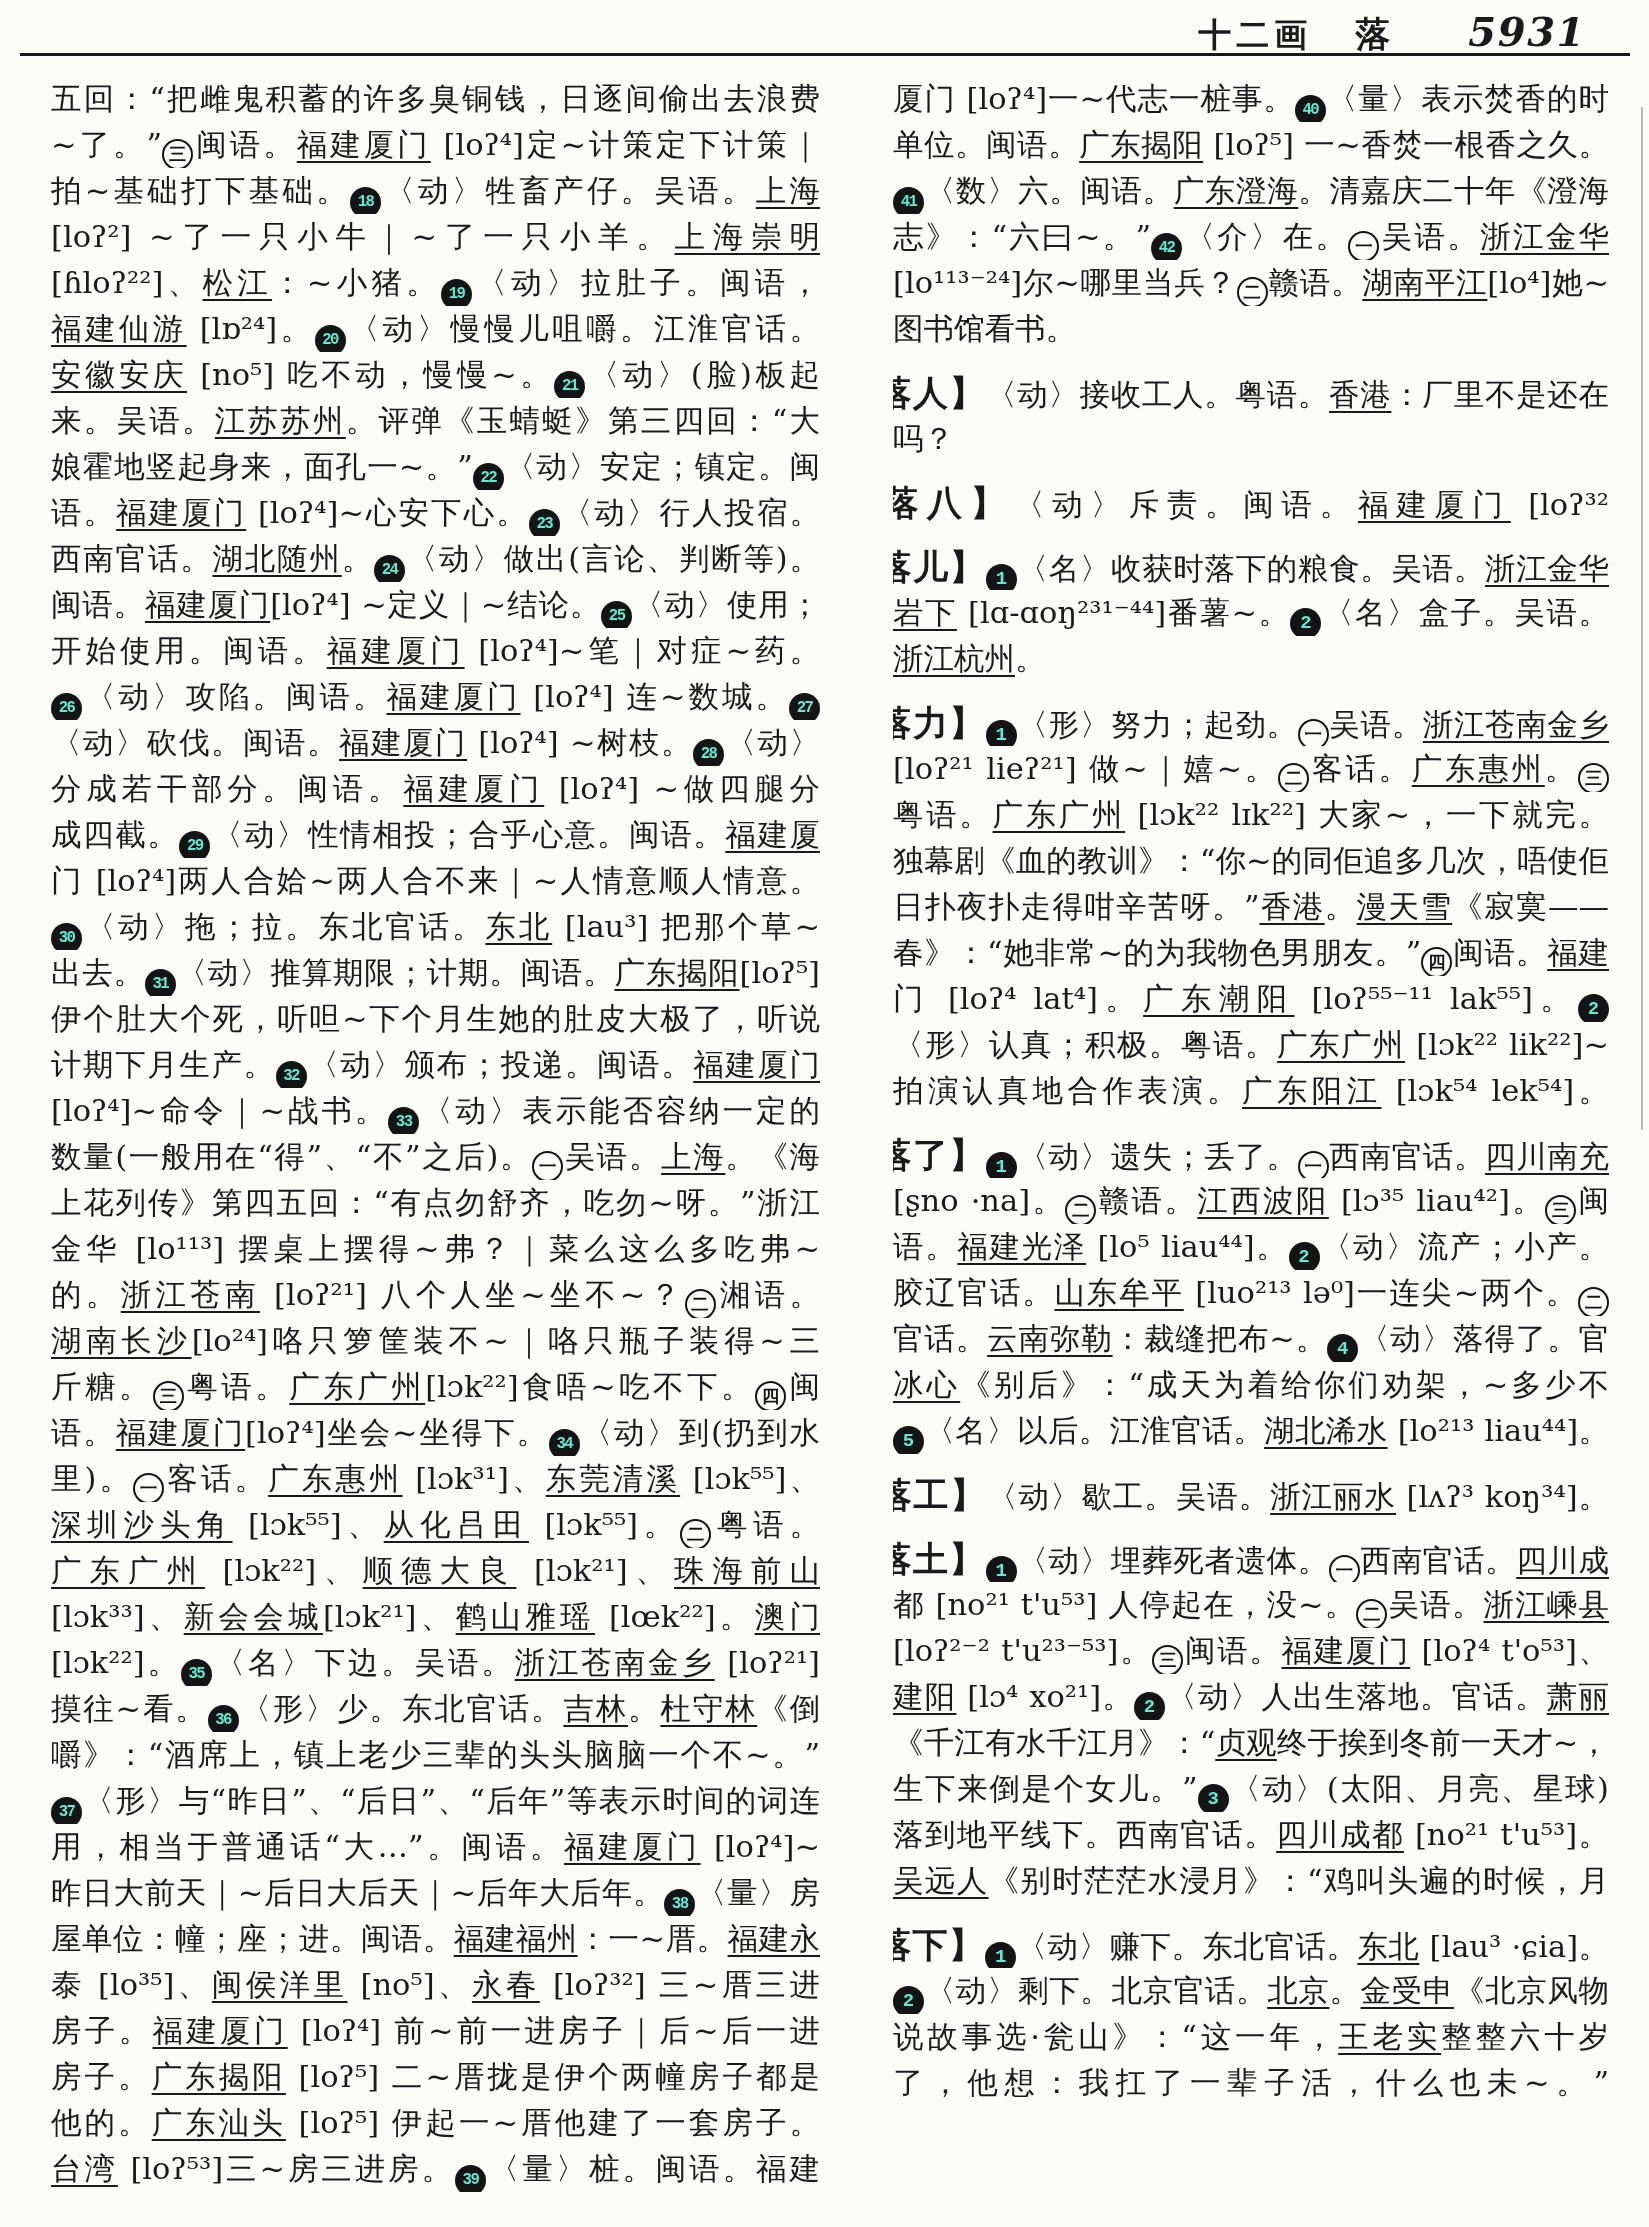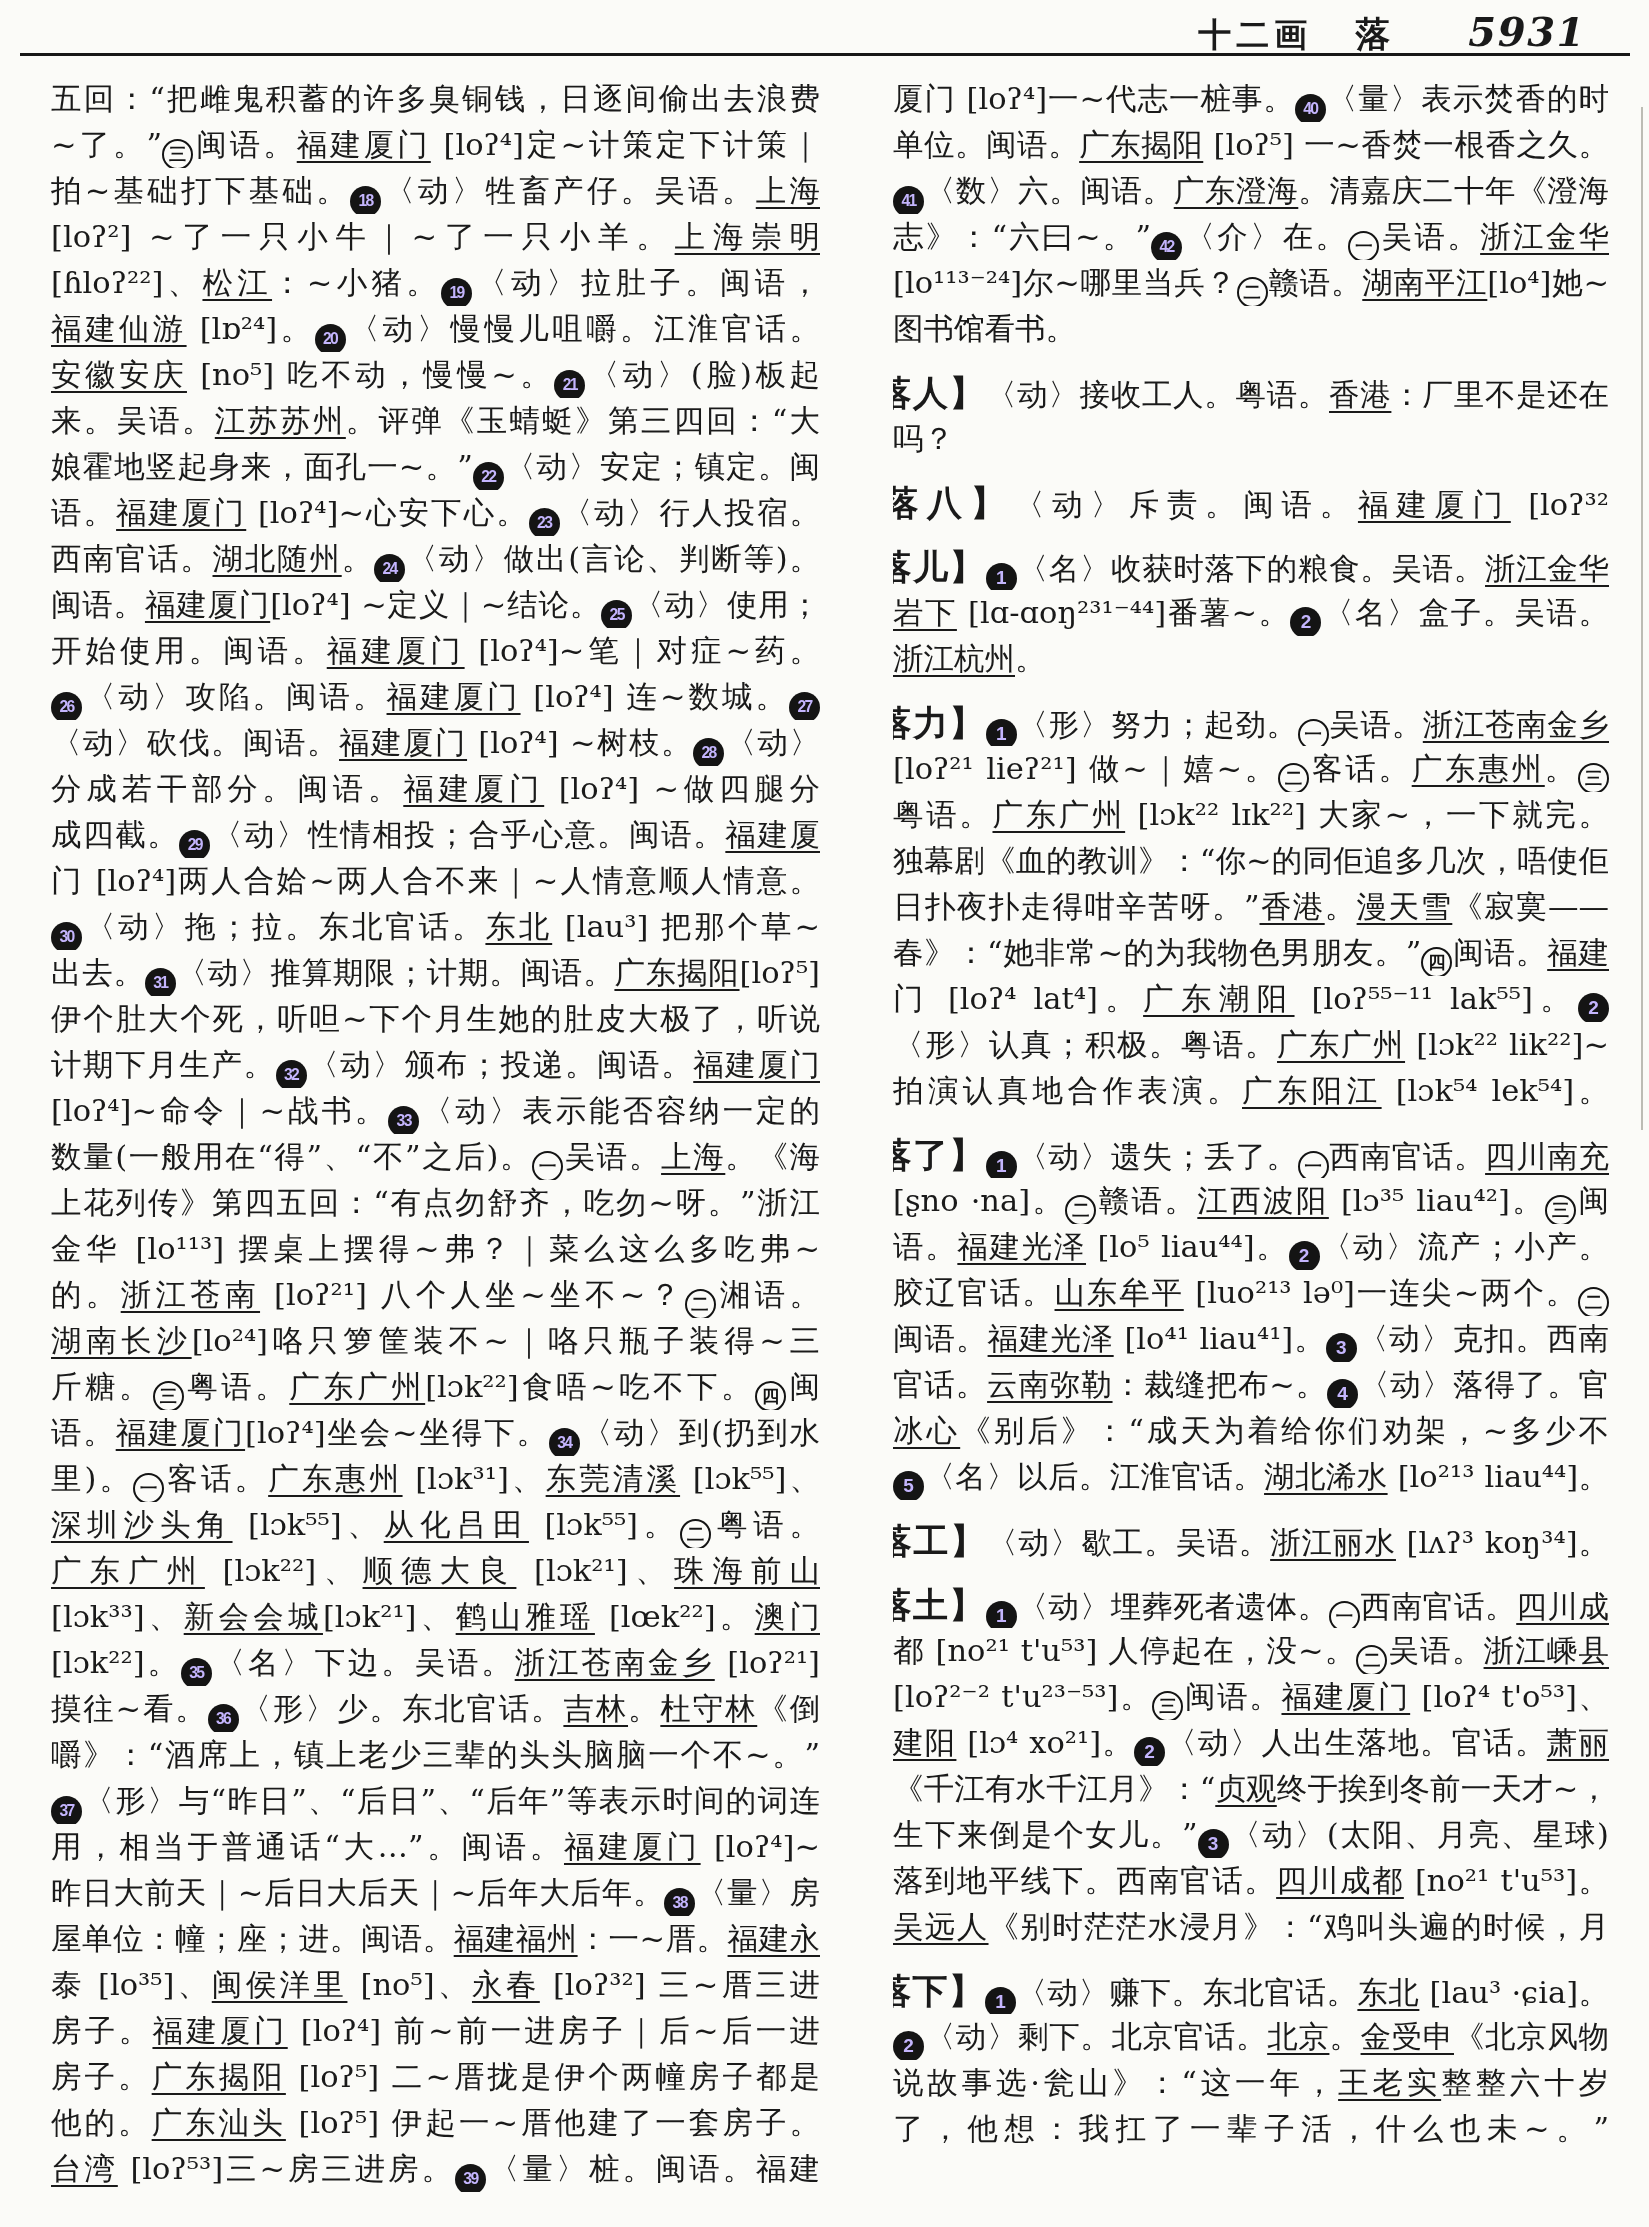--- a/index.html
+++ b/index.html
@@ -40,22 +40,22 @@
   .tl.short{text-align-last:left;}
   .col.right .cont-block{padding-left:53px;}
   .col.right .entry{margin-top:18px;padding-left:53px;}
   .col.right .entry .tl.first{text-indent:-53px;}
   .hw{font-weight:700;font-size:35px;letter-spacing:0.8px;}
   u{text-decoration:underline;text-underline-offset:5.8px;text-decoration-thickness:2.1px;}
   
   .cn{
     display:inline-flex;align-items:center;justify-content:center;
     width:31px;height:31px;border-radius:50%;
-    background:#141414;color:#c4b5fd;
-    font-family:Liberation Sans, sans-serif;
+    background:#141414;color:#5eead4;
+    font-family:Liberation Mono, monospace;
     font-size:19px;font-weight:700;
     vertical-align:-5px;text-indent:0;
   }
   .cn.d2{font-size:15.7px;letter-spacing:-1.6px;}
   
   .hn{
     display:inline-flex;align-items:center;justify-content:center;
     width:31px;height:31px;border-radius:50%;
     border:2.1px solid #141414;box-sizing:border-box;
     background:#fbfbf8;color:#141414;
@@ -153,21 +153,20 @@
           <div class="tl">春》：“她非常~的为我物色男朋友。”<span class="hn">四</span>闽语。<u>福建厦</u></div>
           <div class="tl">门 [loʔ⁴ lat⁴]。<u>广东潮阳</u> [loʔ⁵⁵⁻¹¹ lak⁵⁵]。<span class="cn">2</span></div>
           <div class="tl">〈形〉认真；积极。粤语。<u>广东广州</u> [lɔk²² lik²²]~</div>
           <div class="tl">拍演认真地合作表演。<u>广东阳江</u> [lɔk⁵⁴ lek⁵⁴]。</div>
         </div>
         <div class="entry">
           <div class="tl first"><span class="hw">【落了】</span><span class="cn">1</span>〈动〉遗失；丢了。<span class="hn">一</span>西南官话。<u>四川南充</u></div>
           <div class="tl">[ʂno ·na]。<span class="hn">二</span>赣语。<u>江西波阳</u> [lɔ³⁵ liau⁴²]。<span class="hn">三</span>闽</div>
           <div class="tl">语。<u>福建光泽</u> [lo⁵ liau⁴⁴]。<span class="cn">2</span>〈动〉流产；小产。</div>
           <div class="tl">胶辽官话。<u>山东牟平</u> [luo²¹³ lə⁰]一连尖~两个。<span class="hn">二</span></div>
-          <div class="tl">闽语。<u>福建光泽</u> [lo⁴¹ liau⁴¹]。<span class="cn">3</span>〈动〉克扣。西南</div>
           <div class="tl">官话。<u>云南弥勒</u>：裁缝把布~。<span class="cn">4</span>〈动〉落得了。官话。</div>
           <div class="tl"><u>冰心</u>《别后》：“成天为着给你们劝架，~多少不是！”</div>
           <div class="tl"><span class="cn">5</span>〈名〉以后。江淮官话。<u>湖北浠水</u> [lo²¹³ liau⁴⁴]。</div>
         </div>
         <div class="entry">
           <div class="tl first"><span class="hw">【落工】</span>〈动〉歇工。吴语。<u>浙江丽水</u> [lʌʔ³ koŋ³⁴]。</div>
         </div>
         <div class="entry">
           <div class="tl first"><span class="hw">【落土】</span><span class="cn">1</span>〈动〉埋葬死者遗体。<span class="hn">一</span>西南官话。<u>四川成</u></div>
           <div class="tl">都 [no²¹ t'u⁵³] 人停起在，没~。<span class="hn">二</span>吴语。<u>浙江嵊县</u></div>

